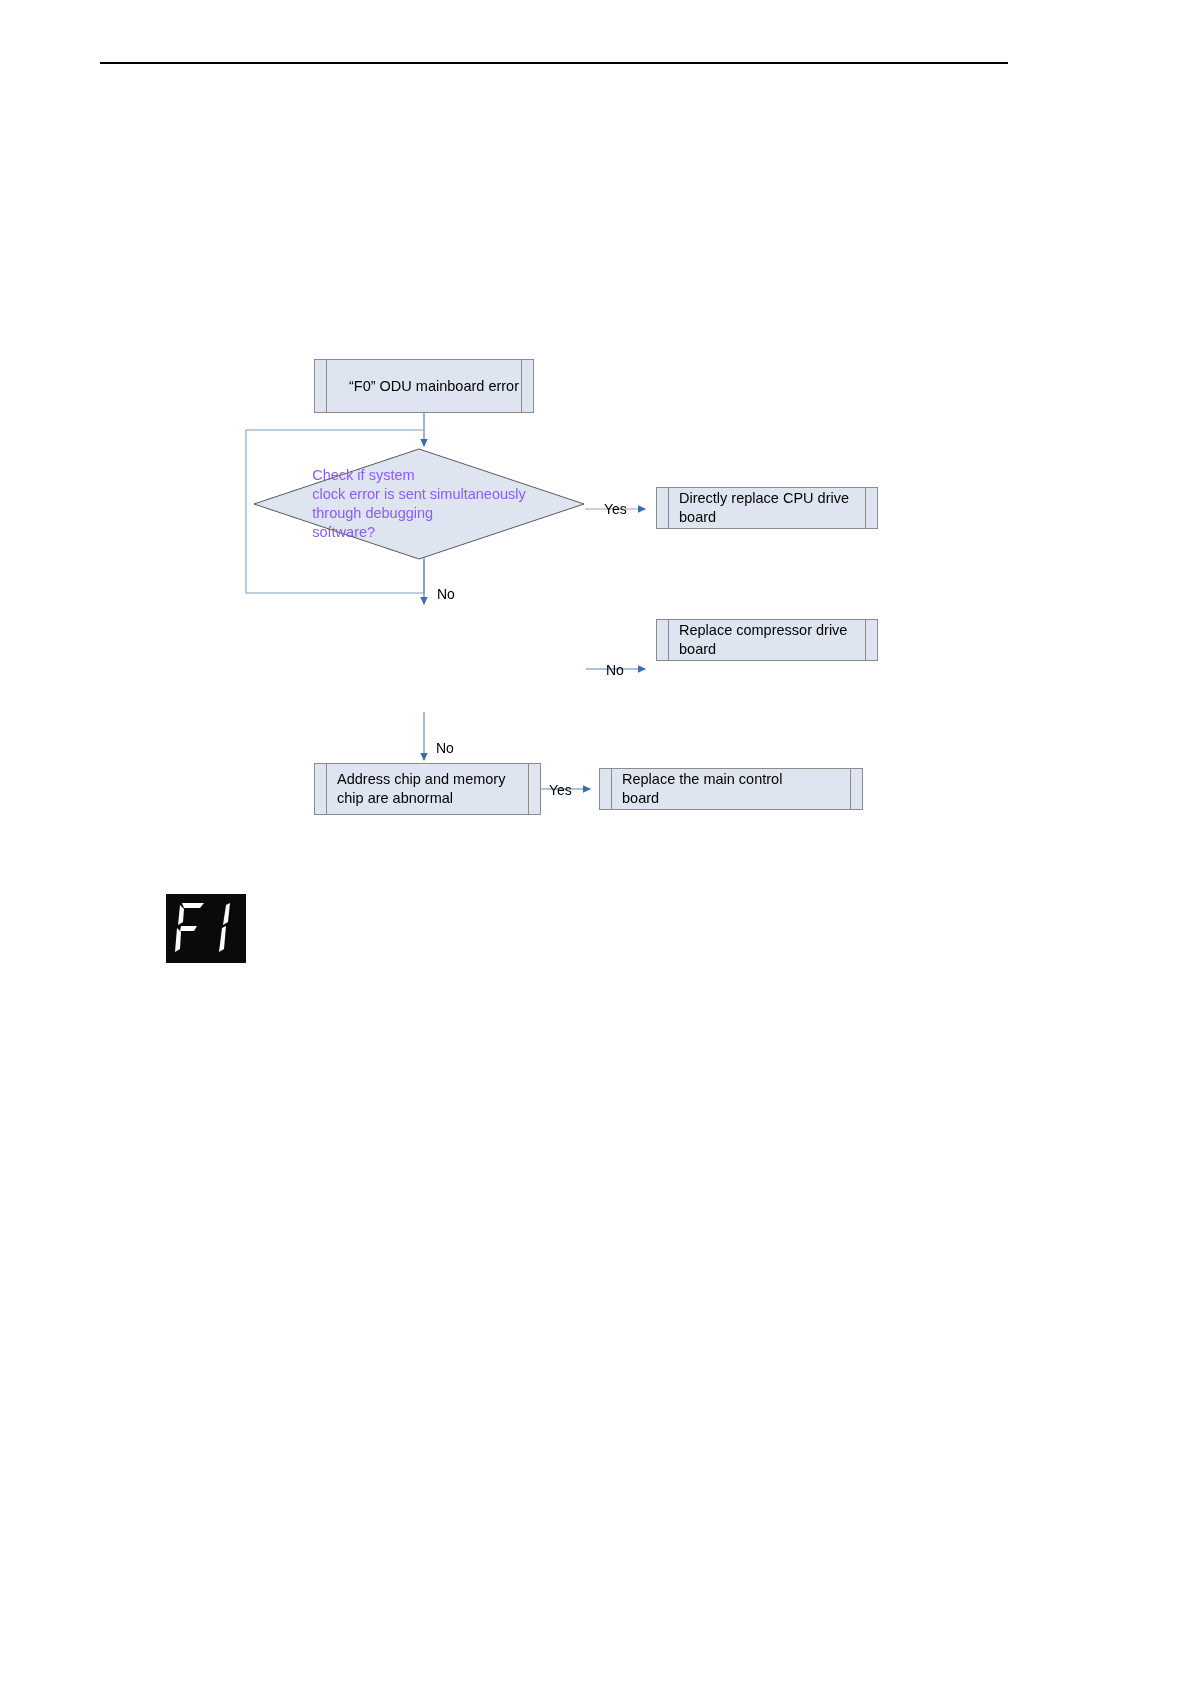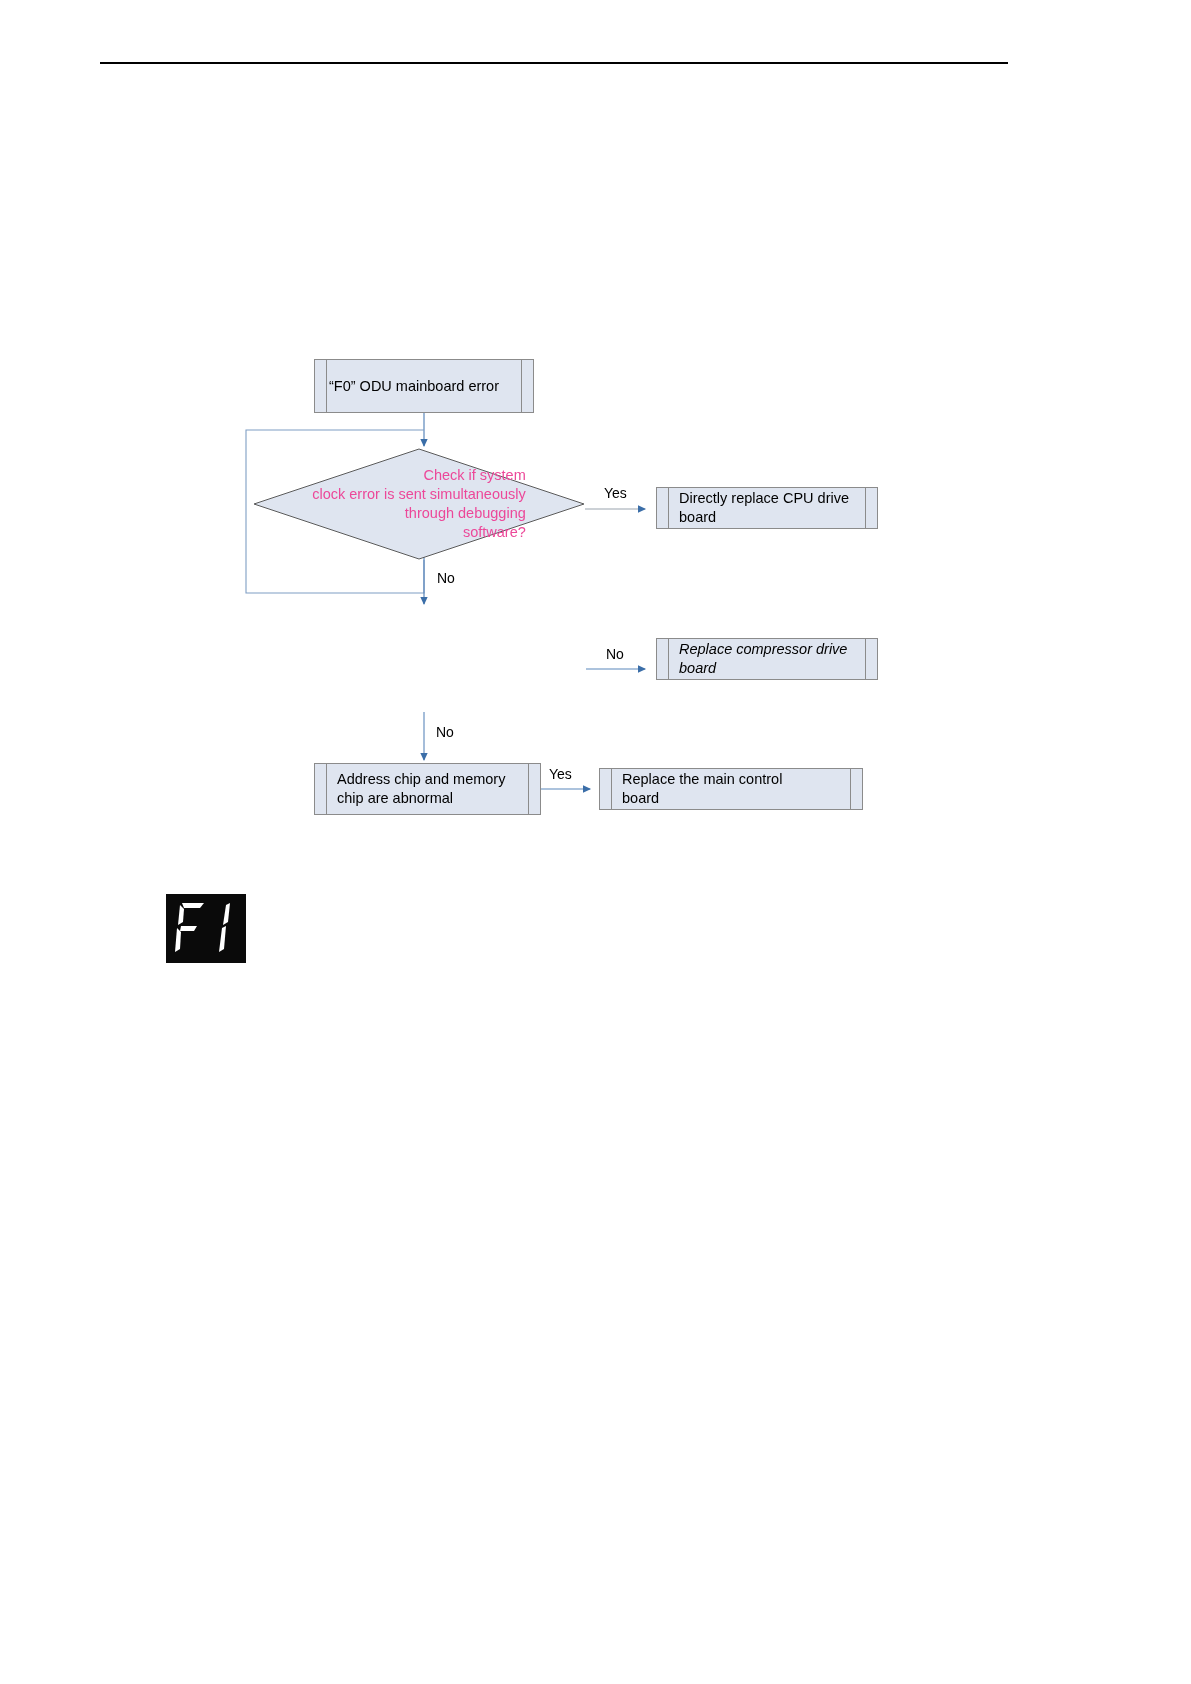--- a/index.html
+++ b/index.html
@@ -68,21 +68,21 @@
     z-index: 2;
     padding-left: 22px;
     padding-right: 22px;
     font-size: 14.5px;
     line-height: 19px;
     color: #000000;
     white-space: pre-line;
   }
   .proc.center .ptext {
     width: 100%;
-    text-align: left;
+    text-align: right;
     padding-left: 14px;
     padding-right: 14px;
   }
 
   
   .decision {
     position: absolute;
   }
   .decision svg {
     position: absolute;
@@ -92,34 +92,35 @@
   }
   .decision .dtext {
     position: absolute;
     left: 0;
     top: 0;
     width: 100%;
     height: 100%;
     display: flex;
     align-items: center;
     justify-content: center;
-    text-align: right;
+    text-align: left;
     font-size: 14.5px;
     line-height: 19px;
     white-space: pre-line;
-    color: #ec4899;
+    color: #8b5cf6;
   }
 
   
   .conn-label {
     position: absolute;
     font-size: 14px;
     line-height: 16px;
     color: #000000;
     white-space: nowrap;
+    margin-top: 16px;
   }
 
   
   .connectors {
     position: absolute;
     left: 0;
     top: 0;
     width: 1191px;
     height: 1684px;
     pointer-events: none;
@@ -192,21 +193,21 @@
       <span class="band-r"></span>
       <span class="ptext">Directly replace CPU drive
 board</span>
     </div>
 
 
     <div class="conn-label" style="left:606px; top:646px;">No</div>
 
     <div class="conn-label" style="left:436px; top:724px;">No</div>
 
-    <div class="proc" style="left:656px; top:638px; width:222px; height:42px;font-style:italic;">
+    <div class="proc" style="left:656px; top:619px; width:222px; height:42px;">
       <span class="band-l"></span>
       <span class="band-r"></span>
       <span class="ptext">Replace compressor drive
 board</span>
     </div>
 
     <div class="proc" style="left:314px; top:763px; width:227px; height:52px;">
       <span class="band-l"></span>
       <span class="band-r"></span>
       <span class="ptext">Address chip and memory

